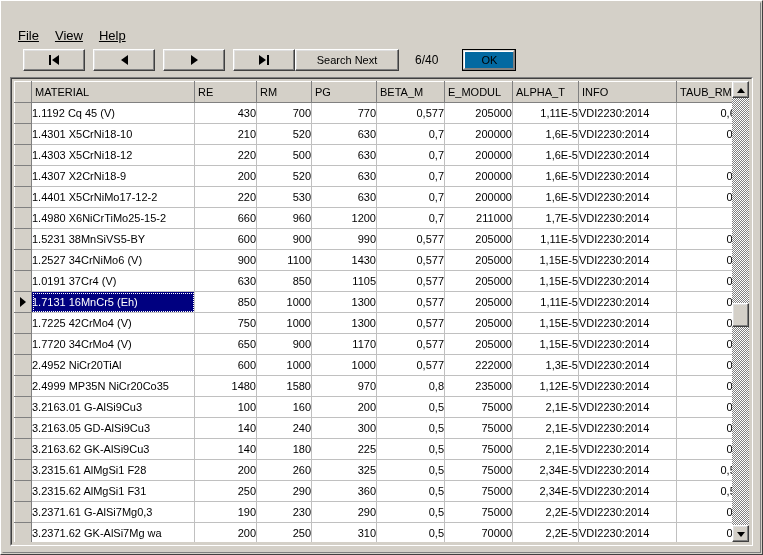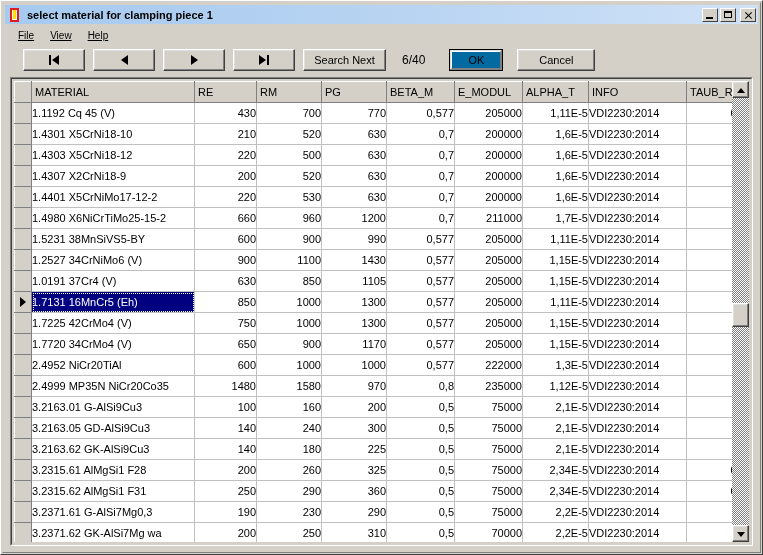--- a/index.html
+++ b/index.html
@@ -60,21 +60,21 @@
   .tbtn .max-box{position:absolute;left:3px;top:2px;width:8px;height:7px;border:1px solid #000;border-top-width:2px;box-sizing:border-box;}
   .tbtn .x1,.tbtn .x2{position:absolute;left:3px;top:6px;width:9px;height:1px;background:#000;}
   .tbtn .x1{transform:rotate(45deg);}
   .tbtn .x2{transform:rotate(-45deg);}
   
   .menubar{
     position:absolute;left:2px;top:23px;right:2px;height:18px;
     display:flex;align-items:center;padding-left:6px;gap:2px;
   }
   .menu-item{
-    padding:2px 7px;font-size:10px;color:#000;cursor:default;white-space:nowrap;
+    padding:2px 7px;font-size:13px;color:#000;cursor:default;white-space:nowrap;
   }
   .menu-item u{text-decoration:underline;}
   
   .toolbar{
     position:absolute;left:2px;top:41px;right:2px;height:31px;
     display:flex;align-items:center;
   }
   .btn{
     background:#d4d0c8;color:#000;font-size:11px;
     border-top:1px solid #ffffff;border-left:1px solid #ffffff;
@@ -86,21 +86,21 @@
     cursor:default;
   }
   .nav-btn{width:62px;height:22px;margin-left:8px;}
   .nav-btn:first-child{margin-left:18px;}
   .arrow{width:0;height:0;}
   .ar-left{border-top:5px solid transparent;border-bottom:5px solid transparent;border-right:7px solid #000;}
   .ar-right{border-top:5px solid transparent;border-bottom:5px solid transparent;border-left:7px solid #000;}
   .bar-l{width:2px;height:10px;background:#000;margin-right:1px;}
   .bar-r{width:2px;height:10px;background:#000;margin-left:1px;}
   .search-btn{width:78px;height:22px;margin-left:22px;}
-  .searchnext-btn{width:83px;height:22px;margin-left:8px;}
+  .searchnext-btn{width:104px;height:22px;}
   .counter{margin-left:16px;font-size:12px;color:#000;letter-spacing:0px;}
   .ok-btn{
     width:54px;height:22px;margin-left:24px;
     border:1px solid #000;box-sizing:border-box;position:relative;
   }
   .ok-btn .face{
     position:absolute;left:1px;top:1px;right:1px;bottom:1px;
     background:#0369a1;
     border-top:1px solid #ffffff;border-left:1px solid #ffffff;
     border-right:1px solid #808080;border-bottom:1px solid #808080;
@@ -157,21 +157,21 @@
   }
   td.num{text-align:right;}
   td.txt{text-align:left;}
   tr.selrow td.data.first{
     background:#000080;color:#ffffff;
     outline:1px dotted #ffffff;outline-offset:-2px;
   }
   
   .w-mat{width:163px;}
   .w-re{width:62px;}
-  .w-rm{width:65px;}
+  .w-rm{width:55px;}
   .w-pg{width:65px;}
   .w-beta{width:68px;}
   .w-emod{width:68px;}
   .w-alpha{width:66px;}
   .w-info{width:98px;}
   .w-taub{width:72px;}
   
   .vscroll{
     position:absolute;right:2px;top:2px;bottom:2px;width:17px;
     background:#ffffff;
@@ -204,39 +204,20 @@
     border-right:1px solid #404040;border-bottom:1px solid #404040;
     box-shadow: inset -1px -1px 0 #808080, inset 1px 1px 0 #dfdfdf;
   }
 </style>
 </head>
 <body>
 
 <div class="window">
   <div class="window-inner">
 
-    <div class="titlebar">
-      <div class="title-icon">
-        <div class="clampA"></div>
-          <div class="clampB"></div>
-      </div>
-      <div class="title-text">select material for clamping piece 1</div>
-      <div class="title-buttons">
-        <div class="tbtn">
-            <span class="min-bar"></span>
-          </div>
-        <div class="tbtn">
-            <span class="max-box"></span>
-          </div>
-        <div class="tbtn close">
-            <span class="x1"></span>
-            <span class="x2"></span>
-          </div>
-      </div>
-    </div>
 
     <div class="menubar">
       <div class="menu-item"><u>File</u></div>
       <div class="menu-item"><u>View</u></div>
       <div class="menu-item"><u>Help</u></div>
     </div>
 
     <div class="toolbar">
       <div class="btn nav-btn">
         <span class="bar-l"></span>
@@ -251,23 +232,20 @@
       <div class="btn nav-btn">
         <span class="arrow ar-right"></span>
           <span class="bar-r"></span>
       </div>
       <div class="btn searchnext-btn">
         <span>Search Next</span>
       </div>
       <div class="counter">6/40</div>
       <div class="btn ok-btn">
         <span class="face">OK</span>
-      </div>
-      <div class="btn cancel-btn">
-        <span>Cancel</span>
       </div>
     </div>
 
     <div class="grid-frame">
       <div class="grid-frame2">
         <div class="grid-scrollarea">
           <table class="grid">
             <thead>
               <tr>
                 <th class="h-sel"></th>

